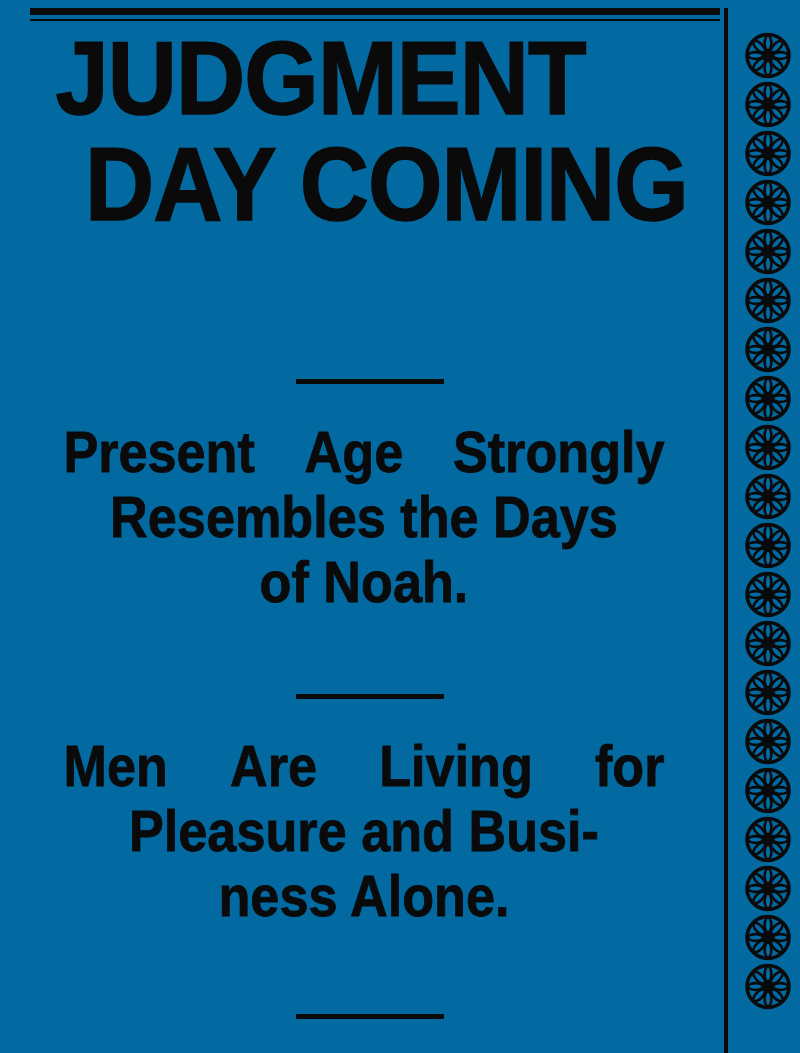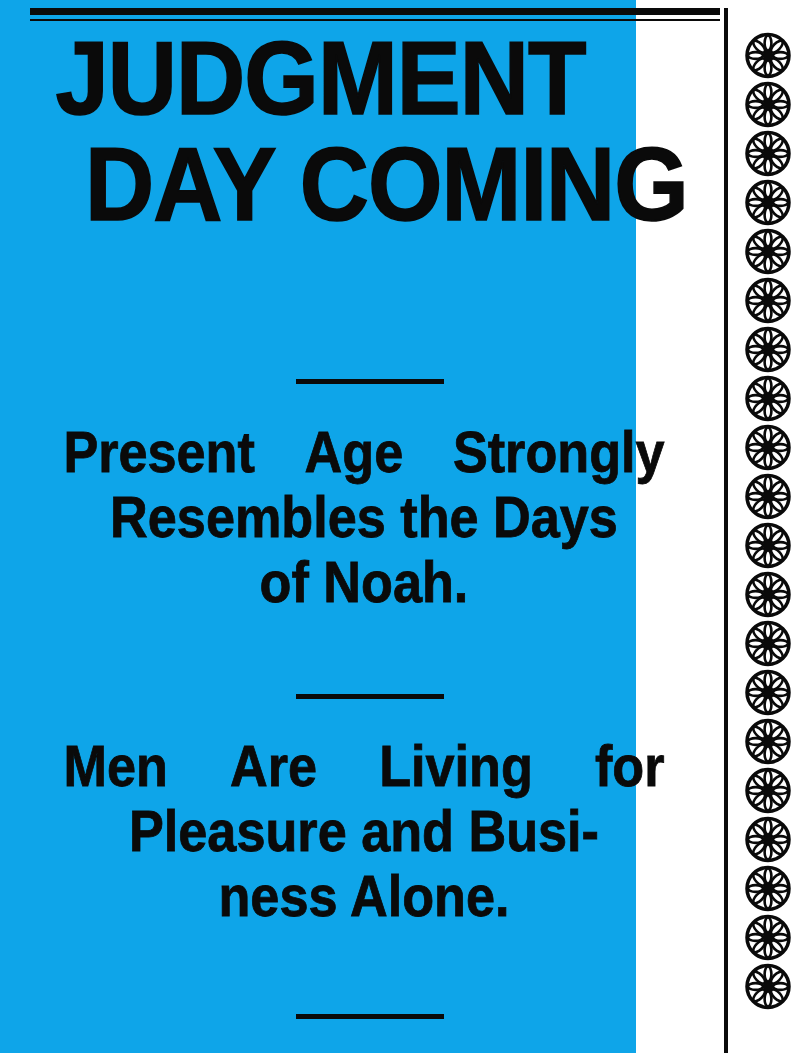--- a/index.html
+++ b/index.html
@@ -10,23 +10,23 @@
   body {
     width: 800px;
     height: 1053px;
     overflow: hidden;
     font-family: "Liberation Serif", serif;
     color: #000000;
   }
 
   #page {
     position: relative;
-    width: 636px;
+    width: 800px;
     height: 1053px;
-    background: #0ea5e9;
+    background: #0369a1;
   }
 
   
   .rule-top-thick {
     position: absolute;
     left: 30px;
     top: 8px;
     width: 690px;
     height: 7px;
     background: #0a0a0a;

